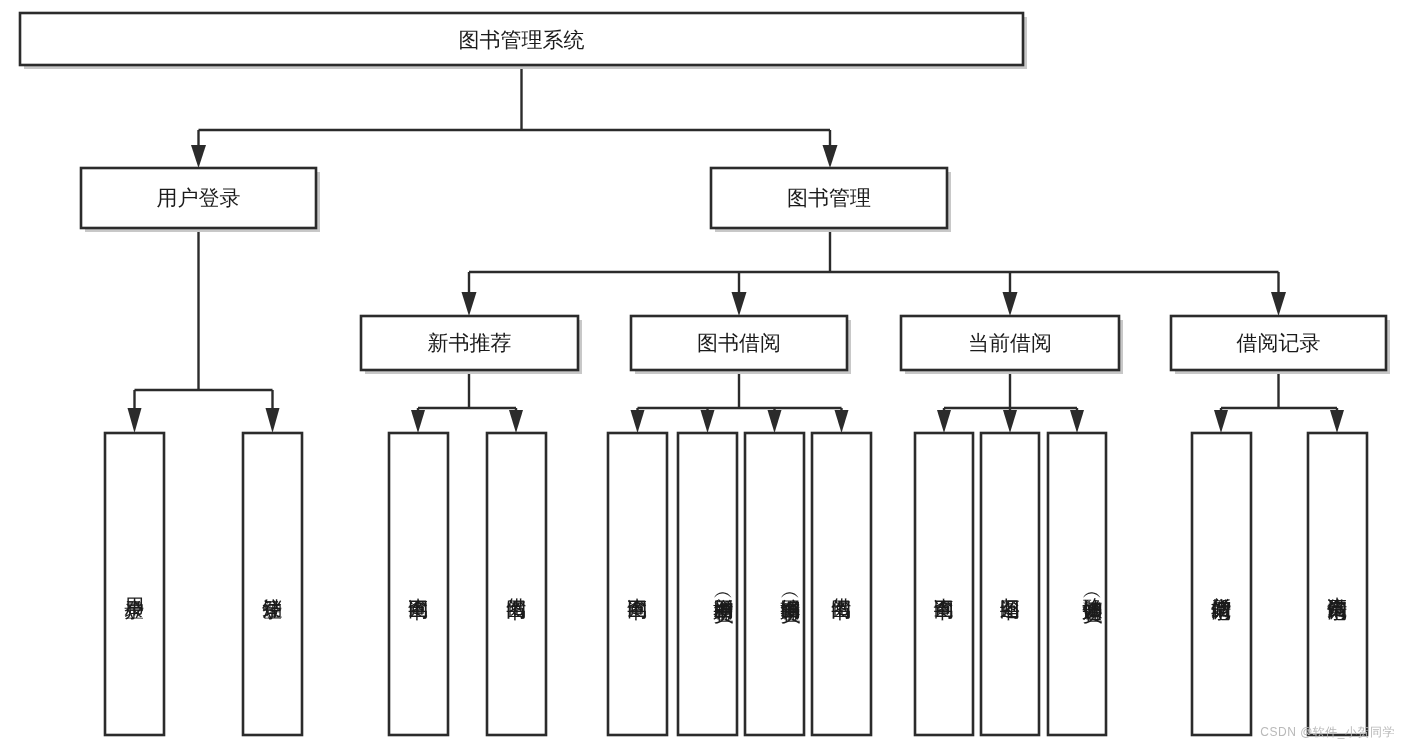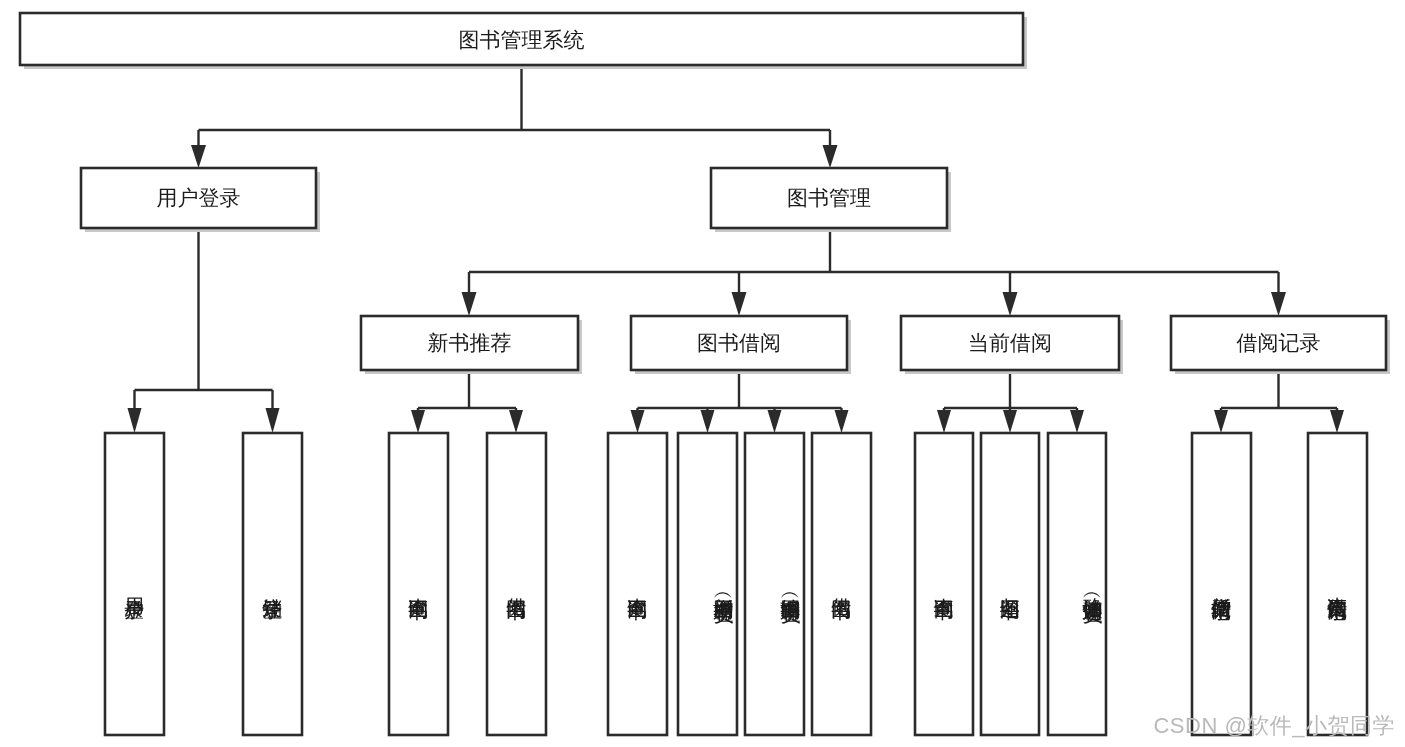--- a/index.html
+++ b/index.html
@@ -62,21 +62,21 @@
     letter-spacing: 1px;
     white-space: nowrap;
     text-align: center;
     pointer-events: none;
   }
   .watermark {
     position: absolute;
     right: 10px;
     bottom: 6px;
     font-family: "Liberation Sans", "DejaVu Sans", sans-serif;
-    font-size: 22px;
+    font-size: 12px;
     color: #b9b9b9;
     letter-spacing: 0.5px;
     white-space: nowrap;
   }
 </style>
 </head>
 <body>
 
 <div id="diagram-root">
 

